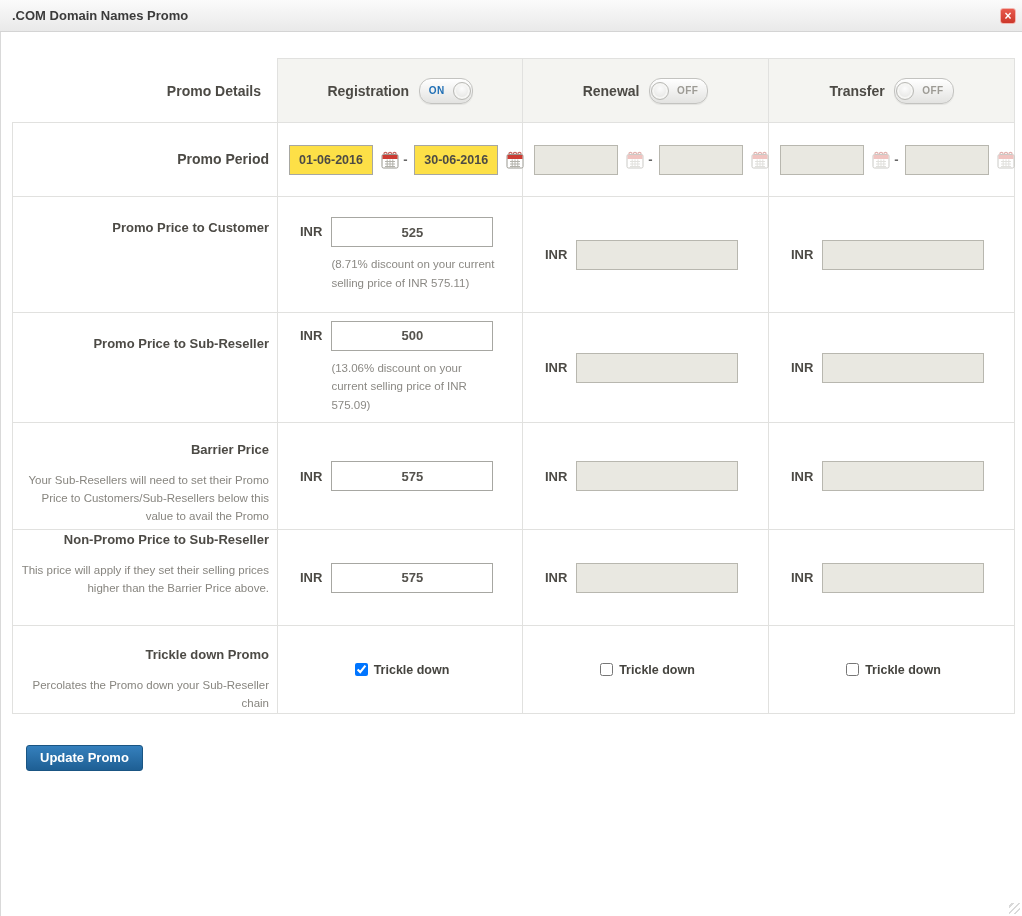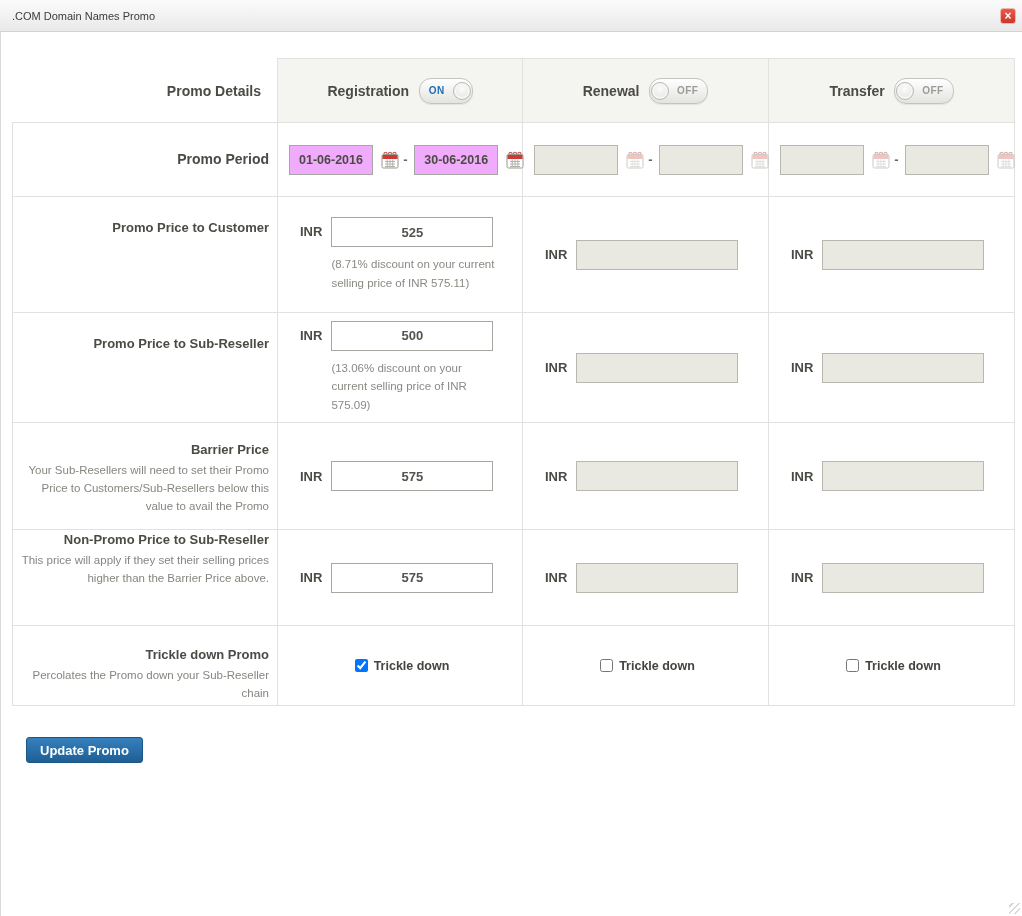--- a/index.html
+++ b/index.html
@@ -13,21 +13,21 @@
   }
   
   .titlebar{
     height:32px;
     background:linear-gradient(#fbfbfb,#e9e9e9);
     border-bottom:1px solid #d4d4d4;
     display:flex;align-items:center;
     padding:0 12px;
     box-sizing:border-box;
   }
-  .title{font-size:11px;font-weight:normal;color:#3b3b3b;text-align:right;}
+  .title{font-size:13px;font-weight:bold;color:#3b3b3b;text-align:right;}
   .close-btn{
     position:absolute;top:8px;right:6px;
     width:16px;height:16px;
     background:linear-gradient(#e85a4d,#cc372a);
     border:1px solid #f2b6b0;
     border-radius:3px;
     color:#fff;font-size:12px;font-weight:bold;
     line-height:14px;text-align:center;
     cursor:pointer;box-sizing:border-box;
   }
@@ -70,34 +70,34 @@
     border:1px solid #b9b9b5;box-sizing:border-box;
     box-shadow:inset 0 0 0 2px #f6f6f4;
   }
   .t-txt{font-size:10px;font-weight:bold;letter-spacing:.4px;padding:0 8px;}
   .toggle.on .t-txt{color:#1f6fb5;}
   .toggle.off .t-txt{color:#9d9b95;}
   
   .period-row td{height:74px;}
   .label-cell{text-align:right;padding-right:8px;}
   .row-label{font-size:13px;font-weight:bold;color:#4c4a45;line-height:1.4;}
-  .row-desc{font-size:11.5px;color:#87857f;line-height:1.55;margin-top:3px;}
+  .row-desc{font-size:11.5px;color:#87857f;line-height:1.55;margin-top:13px;}
   .section-row td{height:54px;border-left-color:transparent;border-right-color:transparent;}
   .section-cell{padding-left:26px;font-size:13px;font-weight:bold;color:#4c4a45;}
   .r-customer td{height:116px;}
   .r-subreseller td{height:110px;}
   .r-barrier td{height:107px;}
   .r-nonpromo td{height:96px;}
   .r-trickle td{height:80px;}
   .vtop{vertical-align:top;padding-top:22px;}
   
   .period-cell{padding-left:11px;white-space:nowrap;}
   .date-input{
     width:84px;height:30px;
-    border:1px solid #a7a7a2;background:#f0abfc;
+    border:1px solid #a7a7a2;background:#fde047;
     font-family:"Liberation Sans",sans-serif;
     font-size:12.5px;font-weight:bold;color:#4c4a45;
     text-align:center;box-sizing:border-box;
     vertical-align:middle;margin:0;
   }
   .date-input.dis{background:#e9e8e1;border-color:#b8b7af;}
   .cal-wrap{display:inline-block;vertical-align:middle;margin-left:4px;cursor:pointer;line-height:0;}
   .cal-wrap.dim{opacity:.5;}
   .dash{color:#666;margin:0 3px 0 1px;vertical-align:middle;font-weight:bold;}
   

